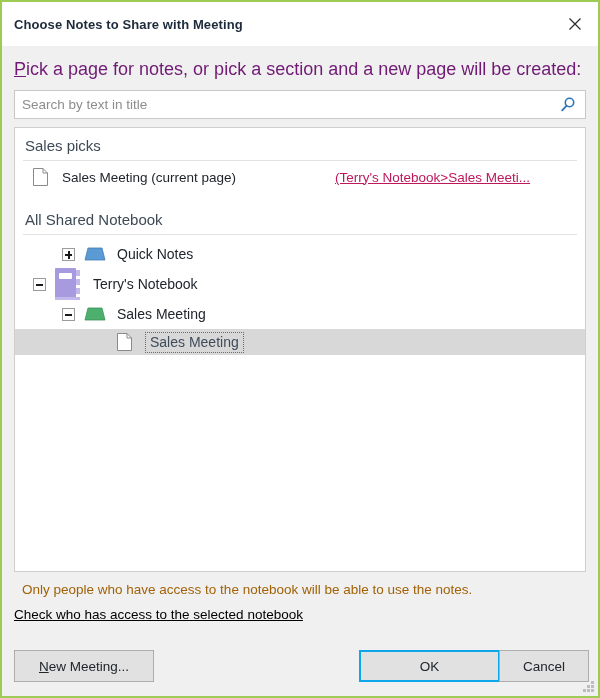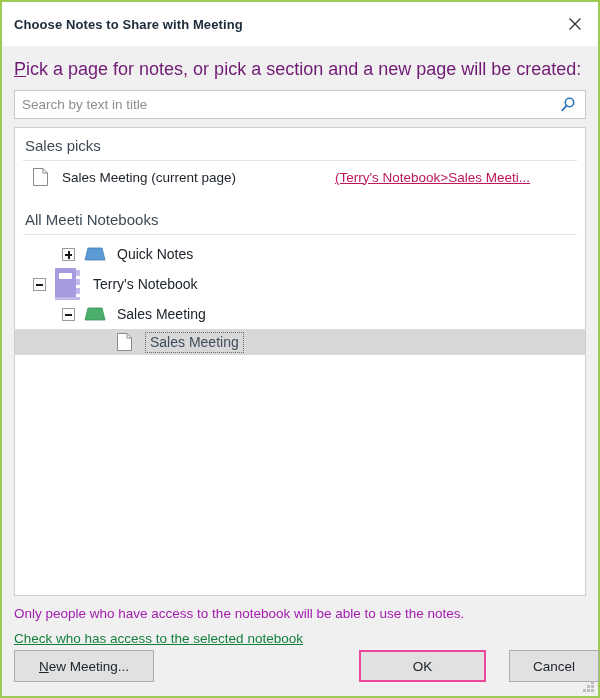--- a/index.html
+++ b/index.html
@@ -243,30 +243,30 @@
   }
 
   
   .footer {
     flex: 0 0 auto;
     padding: 0 12px;
     box-sizing: border-box;
   }
   .foot-note {
     font-size: 13.5px;
-    color: #a21caf;
-    margin: 10px 0 8px 0;
+    color: #a16207;
+    margin: 10px 0 8px 8px;
     white-space: nowrap;
   }
   .foot-link {
     font-size: 13.5px;
-    color: #15803d;
+    color: #000000;
     text-decoration: underline;
     display: inline-block;
-    margin-bottom: 4px;
+    margin-bottom: 28px;
     cursor: default;
     text-align: center;
   }
 
   .btn-row {
     display: flex;
     align-items: center;
     padding-bottom: 14px;
     position: relative;
   }
@@ -281,26 +281,26 @@
     display: flex;
     align-items: center;
     justify-content: center;
     cursor: default;
   }
   .btn.wide { width: 140px; }
   .btn u { text-decoration: underline; }
   .btn-ok {
     position: absolute;
     left: 345px;
-    width: 127px;
-    border: 2px solid #ec4899;
+    width: 141px;
+    border: 2px solid #0ea5e9;
   }
   .btn-cancel {
     position: absolute;
-    left: 495px;
+    left: 485px;
     width: 90px;
   }
 
   .grip {
     position: absolute;
     right: 3px; bottom: 3px;
     width: 12px; height: 12px;
   }
   .grip i {
     position: absolute;
@@ -345,21 +345,21 @@
         <span class="icon-page recent">
           <svg width="15" height="18" viewBox="0 0 15 18" aria-hidden="true">
             <path d="M0.5 0.5 H10 L14.5 5 V17.5 H0.5 Z" fill="#ffffff" stroke="#8a8a8a" stroke-width="1"></path>
             <path d="M10 0.5 V5 H14.5" fill="none" stroke="#8a8a8a" stroke-width="1"></path>
           </svg>
         </span>
         <span class="row-label">Sales Meeting (current page)</span>
         <span class="row-path">(Terry's Notebook&gt;Sales Meeti...</span>
       </div>
 
-      <div class="group-head" style="padding-top:18px">All Meeti Notebooks</div>
+      <div class="group-head" style="padding-top:18px">All Shared Notebook</div>
       <div class="group-rule"></div>
 
       <div class="tree">
 
         <div class="tnode level2">
           <span class="toggle plus"></span>
           <span class="icon-section">
             <svg width="22" height="14" viewBox="0 0 22 14" aria-hidden="true">
               <path d="M4 1 H18 L21 13 H1 Z" fill="#5b9bd5" stroke="#3f7cb0" stroke-width="0.8" stroke-linejoin="round"></path>
             </svg>

